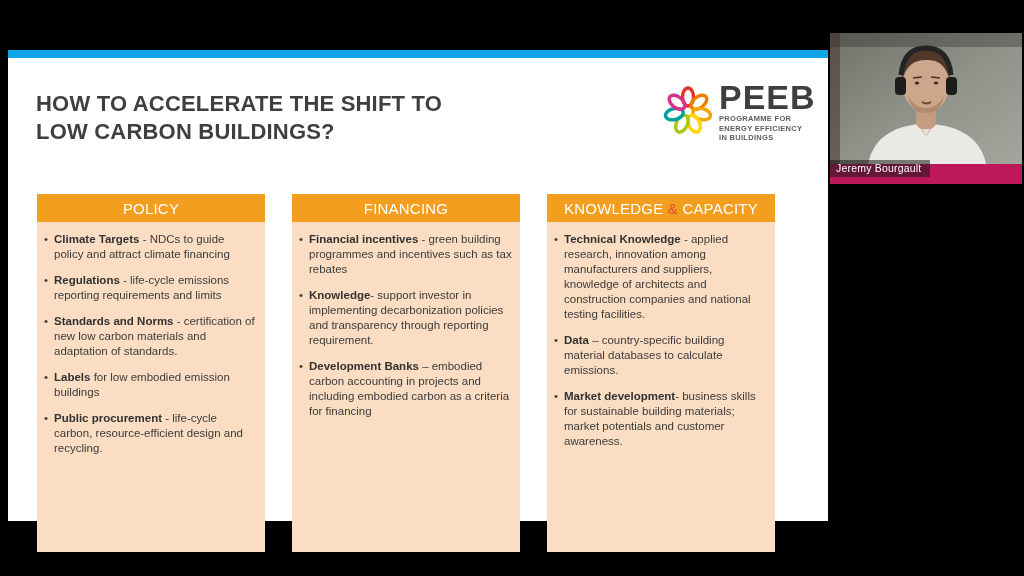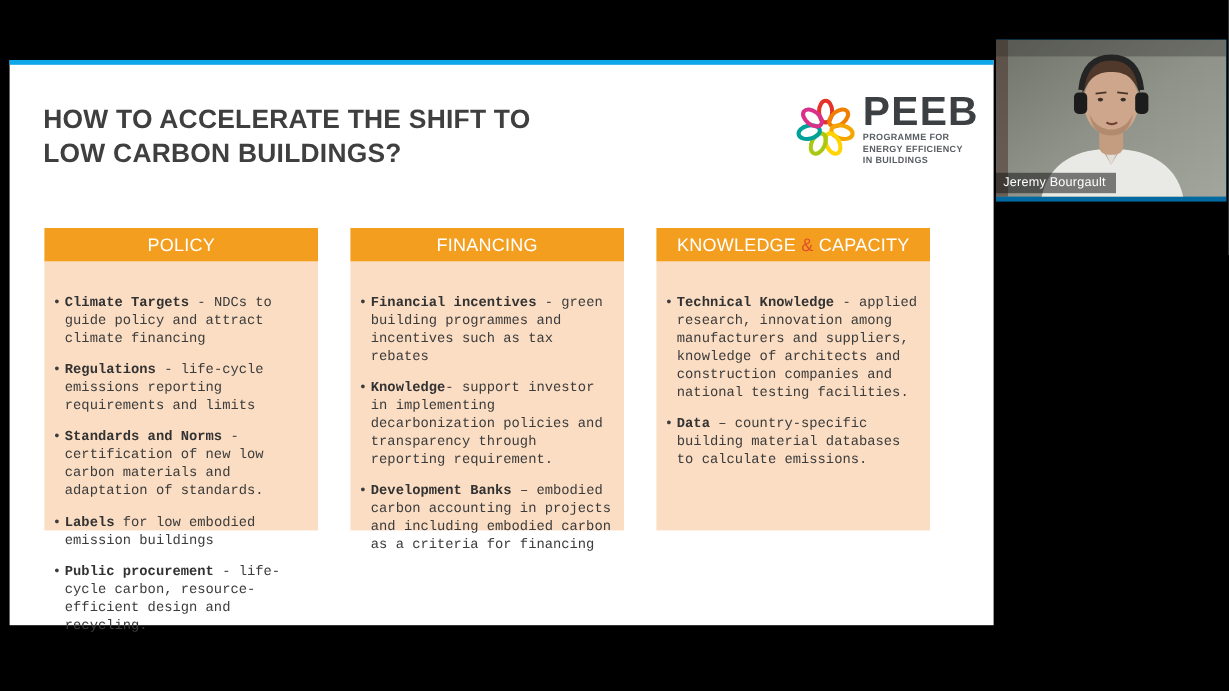--- a/index.html
+++ b/index.html
@@ -4,21 +4,21 @@
 <style>
   html,body{margin:0;padding:0;}
   body{
     width:1024px;height:576px;position:relative;overflow:hidden;
     background:#000;
     font-family:"Liberation Sans","DejaVu Sans",sans-serif;
   }
   
   .slide{
     position:absolute;left:8px;top:50px;width:820px;height:471px;
-    background:#ffffff;border-top:4px solid #0ea5e9;box-sizing:border-box;
+    background:#ffffff;border-top:8px solid #0ea5e9;box-sizing:border-box;
   }
   .slide-title{
     position:absolute;left:28px;top:32px;
     font-size:22px;font-weight:bold;color:var(--title-text,#3f3f3f);
     line-height:28px;letter-spacing:.2px;
   }
   
   .logo{position:absolute;left:655px;top:24px;display:flex;align-items:flex-start;}
   .logo-flower{width:50px;height:62px;margin-top:2px;}
   .logo-text{margin-left:6px;}
@@ -30,37 +30,36 @@
   }
   .col{width:228px;}
   .col-header{
     height:28px;background:var(--column-header-bg,#f39e1f);
     color:var(--header-text,#fff);font-size:15px;font-weight:normal;
     display:flex;align-items:center;justify-content:center;letter-spacing:.2px;
   }
   .col-header .amp{color:var(--ampersand,#df4e2b);white-space:pre;}
   .col-header .hpart{white-space:pre;}
   .col-body{
-    background:var(--column-body-bg,#faddc3);height:224px;box-sizing:border-box;
-    padding:27px 8px 6px 7px;
-    font-family:Liberation Mono, monospace;
+    background:var(--column-body-bg,#faddc3);height:330px;box-sizing:border-box;
+    padding:10px 8px 6px 7px;
   }
   .col-body ul{list-style:none;margin:0;padding:0;}
   .col-body li{
     position:relative;padding-left:10px;margin-bottom:11px;
     font-size:11.5px;line-height:15px;color:var(--body-text,#3c3c3c);
   }
   .col-body li::before{
     content:"\2022";position:absolute;left:0;top:0;color:#3c3c3c;font-size:11.5px;
   }
   .col-body .lead{font-weight:bold;color:#323232;}
   
   .webcam{
-    position:absolute;left:830px;top:33px;width:192px;height:135px;
-    overflow:hidden;background:#0369a1;
+    position:absolute;left:830px;top:33px;width:192px;height:151px;
+    overflow:hidden;background:#be185d;
   }
   .webcam svg{display:block;}
   .name-tag{
     position:absolute;left:0;bottom:7px;
     background:rgba(25,25,25,.55);color:#fff;
     font-size:10.5px;padding:2px 8px 3px 6px;letter-spacing:.2px;
   }
 </style>
 </head>
 <body style="--column-header-bg: #F39E1F; --column-body-bg: #FADDC3; --header-text: #FFFFFF; --ampersand: #DF4E2B; --title-text: #3F3F3F; --body-text: #3C3C3C; --petal-red: #E6332A; --petal-orange: #F07E00; --petal-amber: #F5A500; --petal-yellow: #FFD400; --petal-green: #A8C813; --petal-teal: #00A19A; --petal-pink: #D9318A;">
@@ -133,20 +132,21 @@
     <div class="col">
       <div class="col-header">
         <span class="hpart">KNOWLEDGE </span>
           <span class="amp">&amp;</span>
           <span class="hpart"> CAPACITY</span>
       </div>
       <div class="col-body">
         <ul>
           <li><span class="lead">Technical Knowledge</span><span> - applied research, innovation among manufacturers and suppliers, knowledge of architects and construction companies and national testing facilities.</span></li>
           <li><span class="lead">Data</span><span> – country-specific building material databases to calculate emissions.</span></li>
+          <li><span class="lead">Market development</span><span>- business skills for sustainable building materials; market potentials and customer awareness.</span></li>
         </ul>
       </div>
     </div>
 
   </div>
 </div>
 
 <div class="webcam">
   <svg width="192" height="131" viewBox="0 0 192 131">
     <defs>

